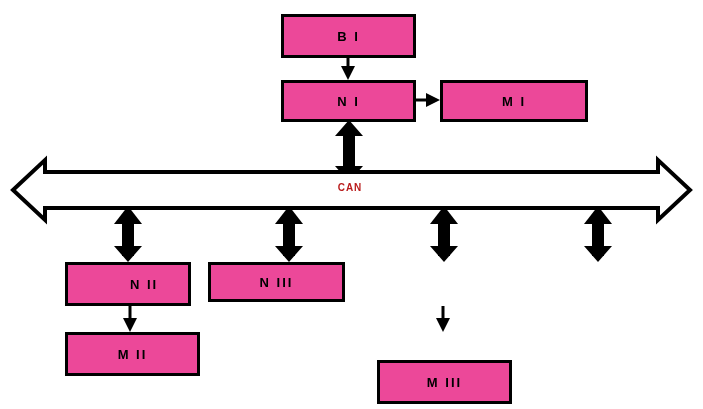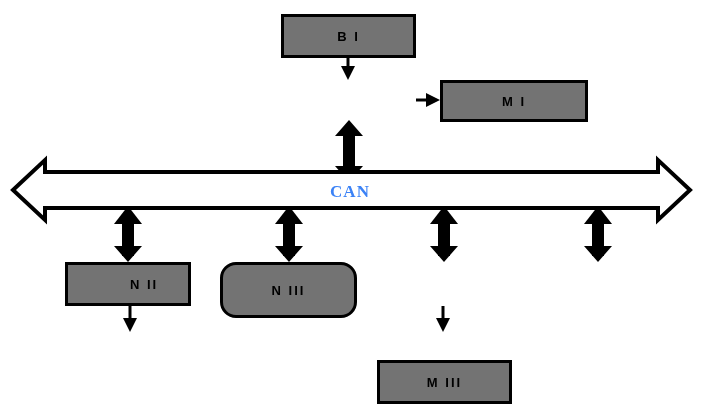--- a/index.html
+++ b/index.html
@@ -11,46 +11,46 @@
     position: relative;
     width: 703px;
     height: 409px;
     background: #ffffff;
     font-family: "Liberation Sans", sans-serif;
     overflow: hidden;
   }
   .node-box {
     position: absolute;
     box-sizing: border-box;
-    background: #737373;
+    background: #ec4899;
     border: 3px solid #000000;
     display: flex;
     align-items: center;
     justify-content: center;
     color: #000000;
     font-weight: bold;
     font-size: 13px;
     letter-spacing: 2px;
     font-family: "Liberation Sans", sans-serif;
   }
   .bus-svg, .conn-svg {
     position: absolute;
     left: 0;
     top: 0;
     width: 703px;
     height: 409px;
     pointer-events: none;
   }
   .bus-label {
     position: absolute;
-    color: #3b82f6;
+    color: #b91c1c;
     font-weight: bold;
-    font-size: 17px;
+    font-size: 10px;
     letter-spacing: 1px;
-    font-family: Liberation Serif, serif;
+    font-family: Liberation Sans, sans-serif;
     text-align: center;
   }
 </style>
 </head>
 <body>
 
 <div id="canvas">
 
   <svg class="conn-svg" viewBox="0 0 703 409">
 
@@ -106,25 +106,27 @@
   </svg>
 
   <svg class="bus-svg" viewBox="0 0 703 409">
     <polygon points="13,190 45,160 45,172 658,172 658,160 690,190 658,220 658,208 45,208 45,220" fill="#ffffff" stroke="#000000" stroke-width="4" stroke-linejoin="miter"></polygon>
   </svg>
 
   <div class="bus-label" style="left:300px; top:182px; width:100px;">CAN</div>
 
   <div class="node-box" style="left:281px; top:14px;  width:135px; height:44px;">B I</div>
 
+  <div class="node-box" style="left:281px; top:80px;  width:135px; height:42px;">N I</div>
 
   <div class="node-box" style="left:440px; top:80px;  width:148px; height:42px;">M I</div>
 
   <div class="node-box" style="left:65px;  top:262px; width:126px; height:44px;padding-left:32px;">N II</div>
 
-  <div class="node-box" style="left:220px; top:262px; width:137px; height:56px;border-radius:16px;">N III</div>
+  <div class="node-box" style="left:208px; top:262px; width:137px; height:40px;">N III</div>
 
 
 
+  <div class="node-box" style="left:65px;  top:332px; width:135px; height:44px;">M II</div>
 
   <div class="node-box" style="left:377px; top:332px; width:135px; height:44px;margin-top:28px;">M III</div>
 
 </div>
 
 </body></html>

